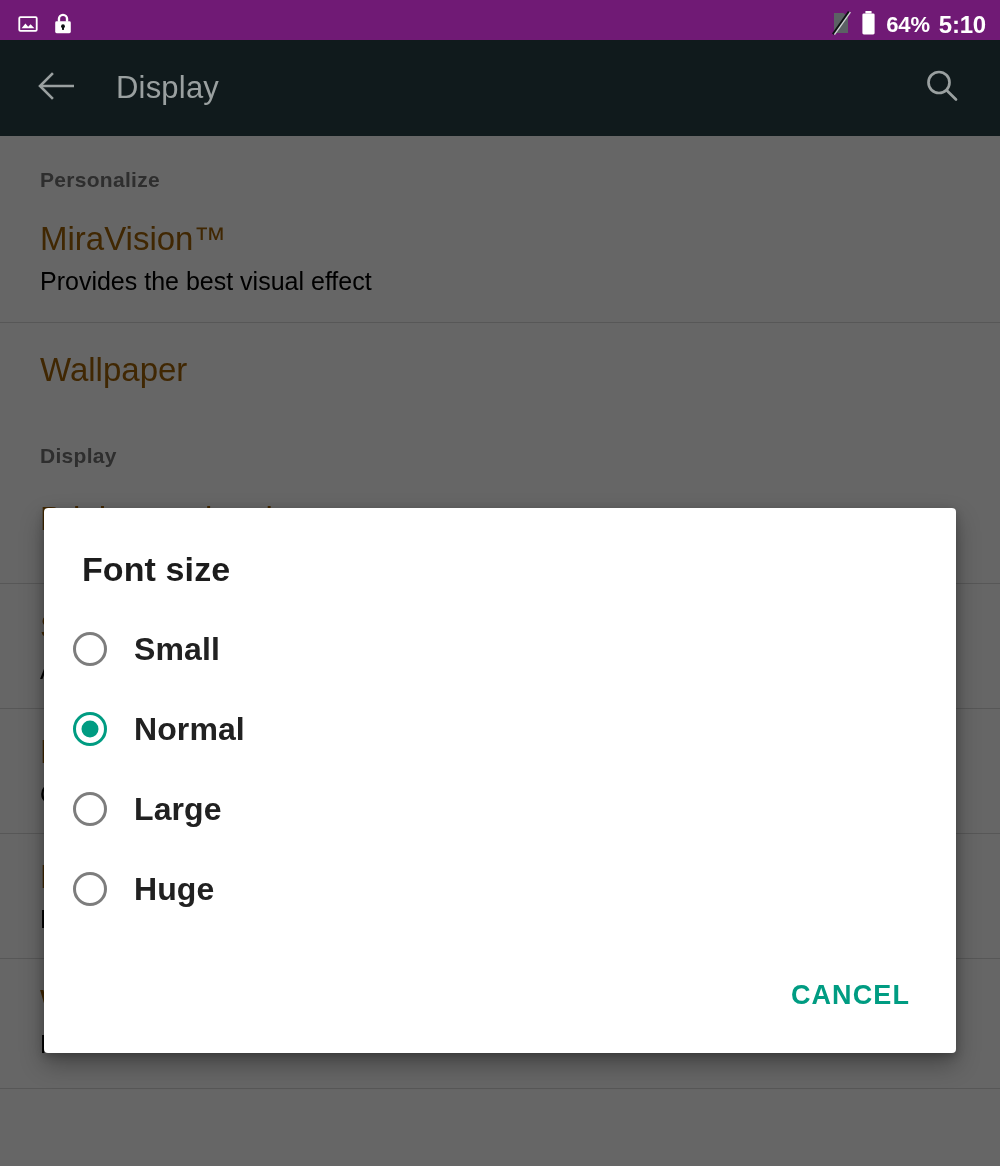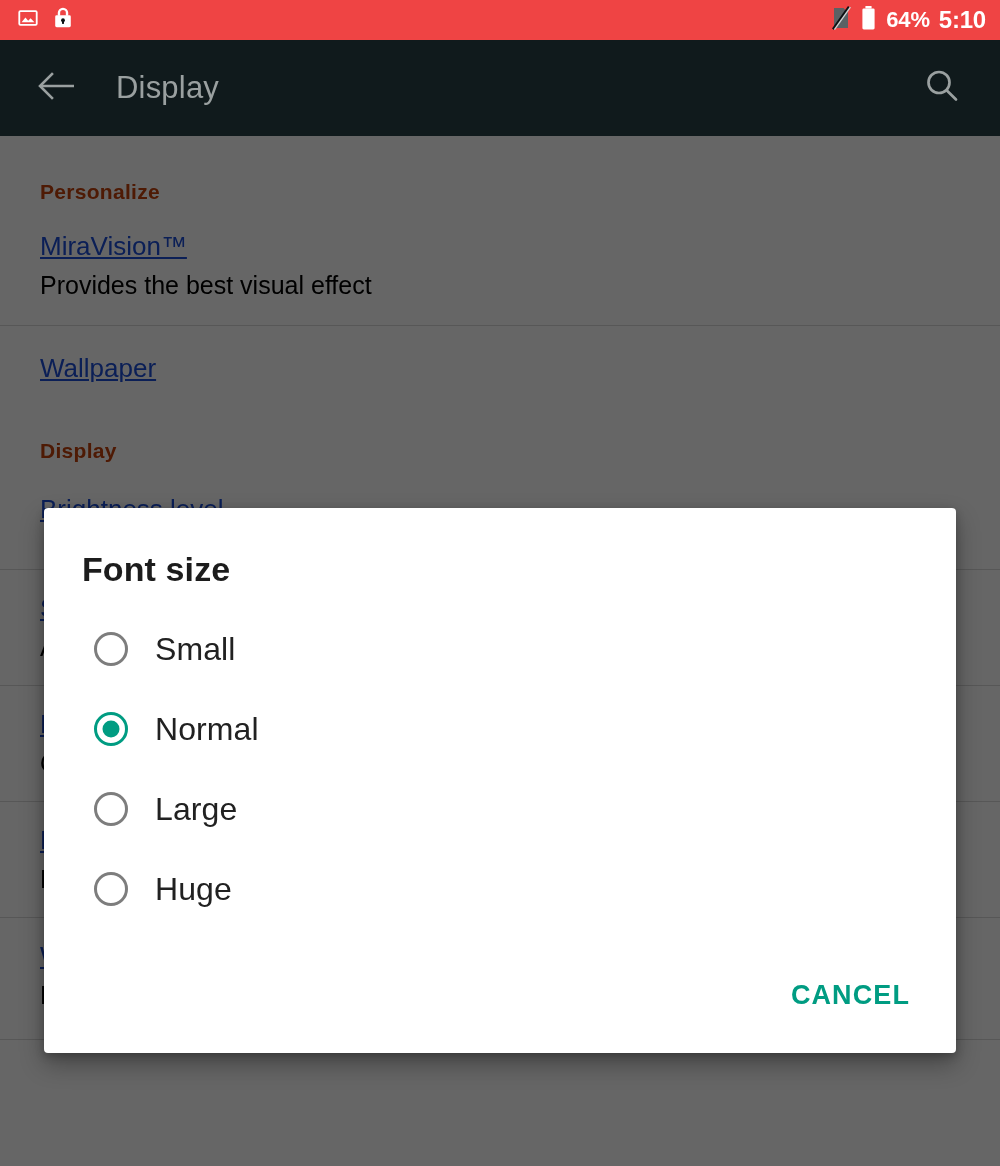--- a/index.html
+++ b/index.html
@@ -21,23 +21,23 @@
     height: 1166px;
     overflow: hidden;
   }
 
   
   .status-bar {
     position: absolute;
     top: 0; left: 0;
     width: 1000px;
     height: 40px;
-    background: #ef4444;
-    display: flex;
-    align-items: center;
+    background: #701a75;
+    display: flex;
+    align-items: flex-end;
     z-index: 40;
   }
   .status-left {
     display: flex;
     align-items: center;
     gap: 13px;
     padding-left: 17px;
   }
   .status-right {
     margin-left: auto;
@@ -94,35 +94,34 @@
   .content {
     position: absolute;
     top: 136px; left: 0;
     width: 1000px;
     height: 1030px;
     background: #ffffff;
     overflow: hidden;
     z-index: 10;
   }
   .section-header {
-    color: #c2410c;
+    color: #737373;
     font-size: 21px;
     font-weight: bold;
-    padding: 44px 40px 0 40px;
+    padding: 32px 40px 0 40px;
     letter-spacing: 0.3px;
   }
   .list-item {
     padding: 22px 40px 24px 40px;
     box-sizing: border-box;
   }
   .list-item .title {
-    color: #1d4ed8;
-    font-size: 26px;
+    color: #a16207;
+    font-size: 33px;
     line-height: 1.25;
-    text-decoration: underline;
   }
   .list-item .subtitle {
     color: #000000;
     font-size: 25px;
     line-height: 1.3;
     margin-top: 6px;
   }
   .divider {
     height: 1px;
     background: #d9d9d9;
@@ -160,22 +159,23 @@
     letter-spacing: 0.1px;
   }
   .options {
     margin-top: 20px;
     flex: 1;
   }
   .option-row {
     display: flex;
     align-items: center;
     height: 80px;
-    padding-left: 50px;
+    padding-left: 29px;
     cursor: pointer;
+    font-weight: bold;
   }
   .radio {
     width: 34px;
     height: 34px;
     border-radius: 50%;
     border: 3px solid #7d7d7d;
     box-sizing: border-box;
     flex: 0 0 auto;
     position: relative;
   }

